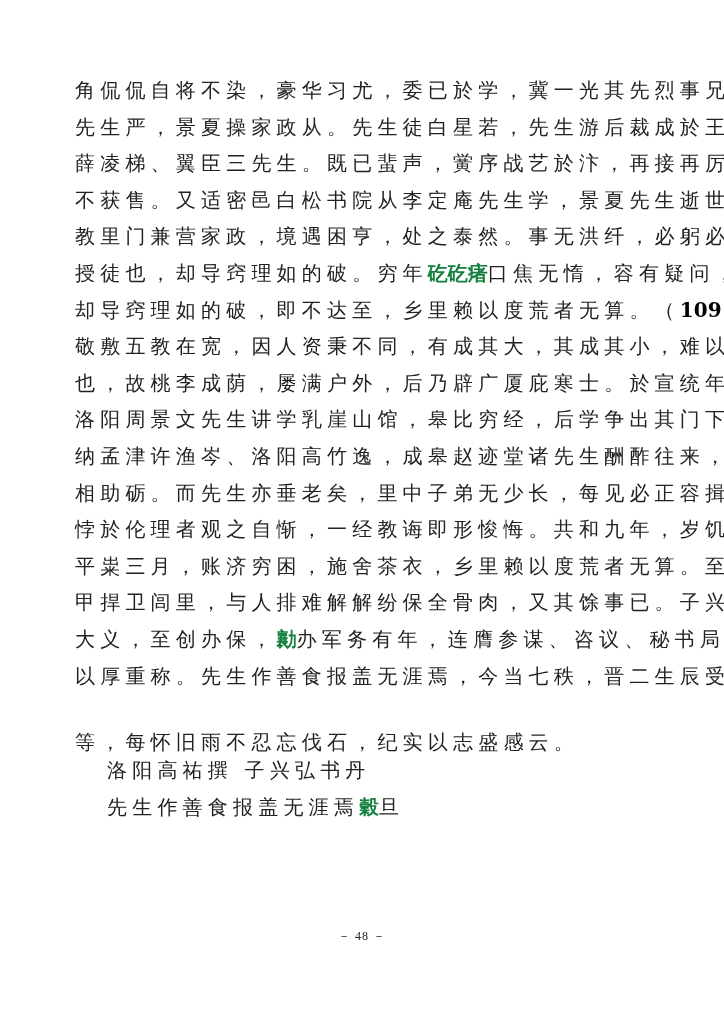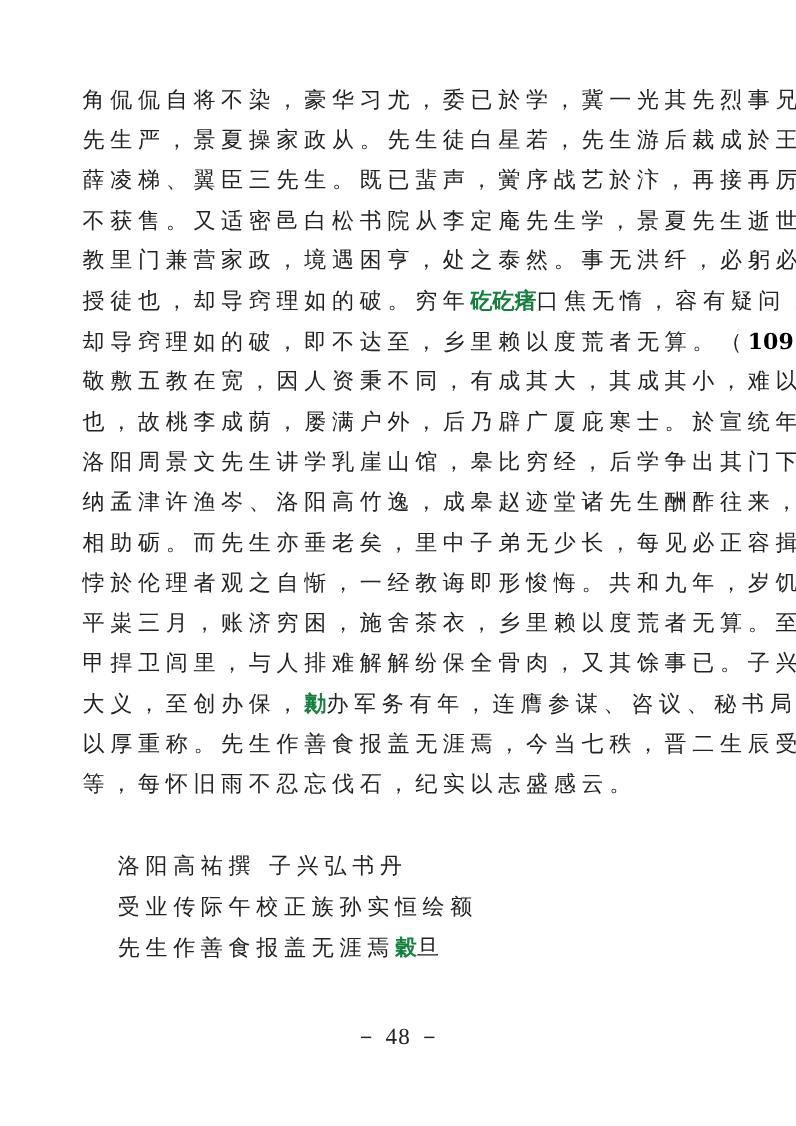--- a/index.html
+++ b/index.html
@@ -32,52 +32,53 @@
       line-height: 36.6px;
       font-size: 20px;
       white-space: nowrap;
       letter-spacing: 5.2px;
       text-align: justify;
       text-align-last: justify;
       color: #222;
     }
     .line.last {
       text-align-last: left;
+      margin-top: 30px;
     }
     .bold {
       font-family: "DejaVu Sans", "Liberation Sans", sans-serif;
       font-weight: bold;
       color: #15803d;
       letter-spacing: 0;
     }
     .pageref {
       font-weight: bold;
       color: #000;
       letter-spacing: 0;
     }
     .sign-block {
       position: absolute;
       left: 107px;
-      top: 769px;
+      top: 752px;
     }
     .sign-line {
       height: 37px;
       line-height: 37px;
       font-size: 20px;
       letter-spacing: 5.2px;
       white-space: nowrap;
       color: #222;
     }
     .page-number {
       position: absolute;
       left: 0;
       width: 724px;
       top: 928px;
       text-align: center;
-      font-size: 21px;
+      font-size: 12px;
       font-family: "Liberation Serif", "DejaVu Serif", serif;
       color: #222;
       letter-spacing: 1px;
     }
   </style>
 </head>
 <body>
 
 <div class="page">
   <div class="body-text">
@@ -135,21 +136,18 @@
     <div class="line last">
       <span>等，每怀旧雨不忍忘伐石，纪实以志盛感云。</span>
     </div>
   </div>
 
   <div class="sign-block">
     <div class="sign-line">
       <span>洛阳高祐撰 子兴弘书丹</span>
     </div>
     <div class="sign-line">
-      <span>受业传际午校正族孙实恒绘额</span>
-    </div>
-    <div class="sign-line">
       <span>先生作善食报盖无涯焉</span><span class="bold">穀</span><span>旦</span>
     </div>
   </div>
 
   <div class="page-number">－ 48 －</div>
 </div>
 
 </body></html>

